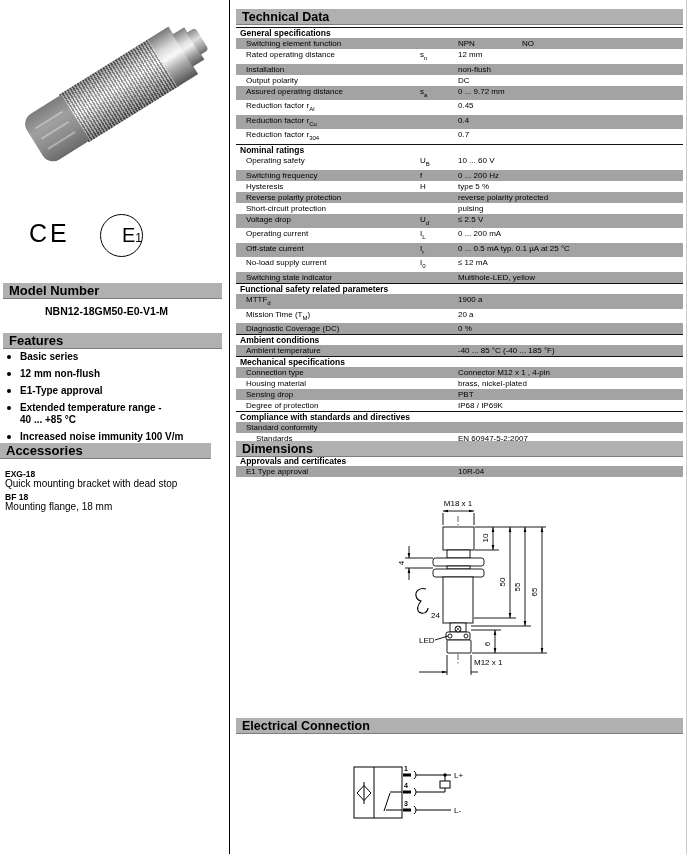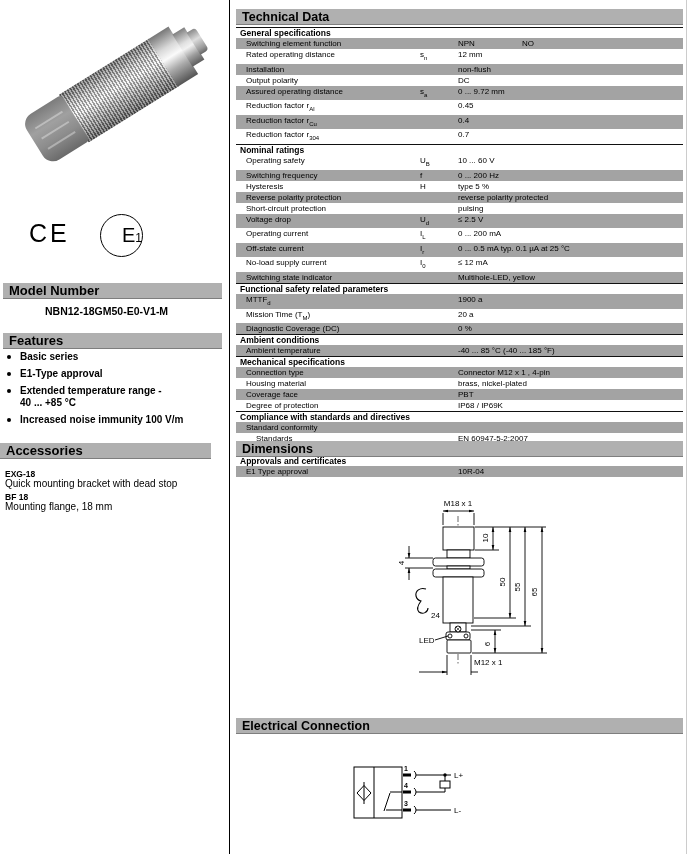--- a/index.html
+++ b/index.html
@@ -89,20 +89,24 @@
     <div class="model-value">NBN12-18GM50-E0-V1-M</div>
 
     <div class="bar small" style="left:3px;top:333px;width:219px;">Features</div>
     <div class="feat-list" id="feat-list">
         <div class="feat-item">
           <span class="dot"></span>
           <span class="txt">Basic series</span>
         </div>
         <div class="feat-item">
           <span class="dot"></span>
+          <span class="txt">12 mm non-flush</span>
+        </div>
+        <div class="feat-item">
+          <span class="dot"></span>
           <span class="txt">E1-Type approval</span>
         </div>
         <div class="feat-item">
           <span class="dot"></span>
           <span class="txt">Extended temperature range -
 40 ... +85 °C</span>
         </div>
         <div class="feat-item">
           <span class="dot"></span>
           <span class="txt">Increased noise immunity 100 V/m</span>
@@ -241,21 +245,21 @@
           <div class="c-label"><span>Connection type</span></div>
           <div class="c-symbol"></div>
           <div class="c-value">Connector M12 x 1 , 4-pin</div>
         </div>
         <div class="t-row">
           <div class="c-label"><span>Housing material</span></div>
           <div class="c-symbol"></div>
           <div class="c-value">brass, nickel-plated</div>
         </div>
         <div class="t-row shade">
-          <div class="c-label"><span>Coverage face</span></div>
+          <div class="c-label"><span>Sensing drop</span></div>
           <div class="c-symbol"></div>
           <div class="c-value">PBT</div>
         </div>
         <div class="t-row">
           <div class="c-label"><span>Degree of protection</span></div>
           <div class="c-symbol"></div>
           <div class="c-value">IP68 / IP69K</div>
         </div>
         <div class="sec-heading">Compliance with standards and directives</div>
         <div class="t-row shade">

